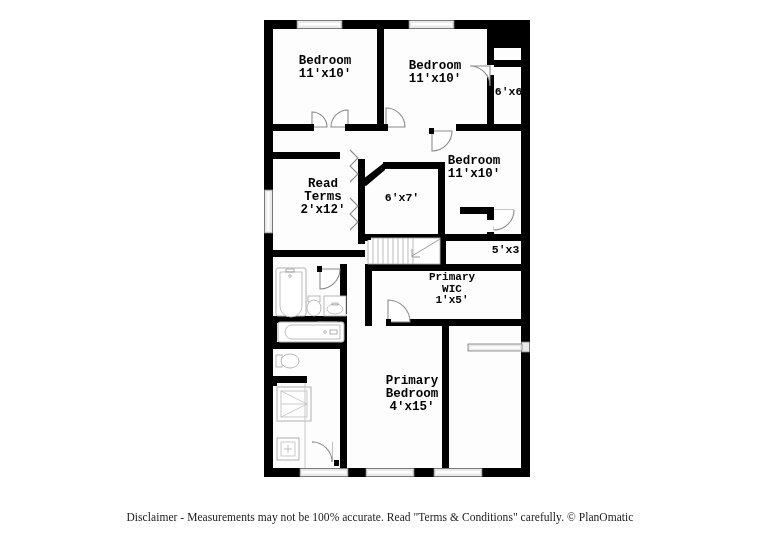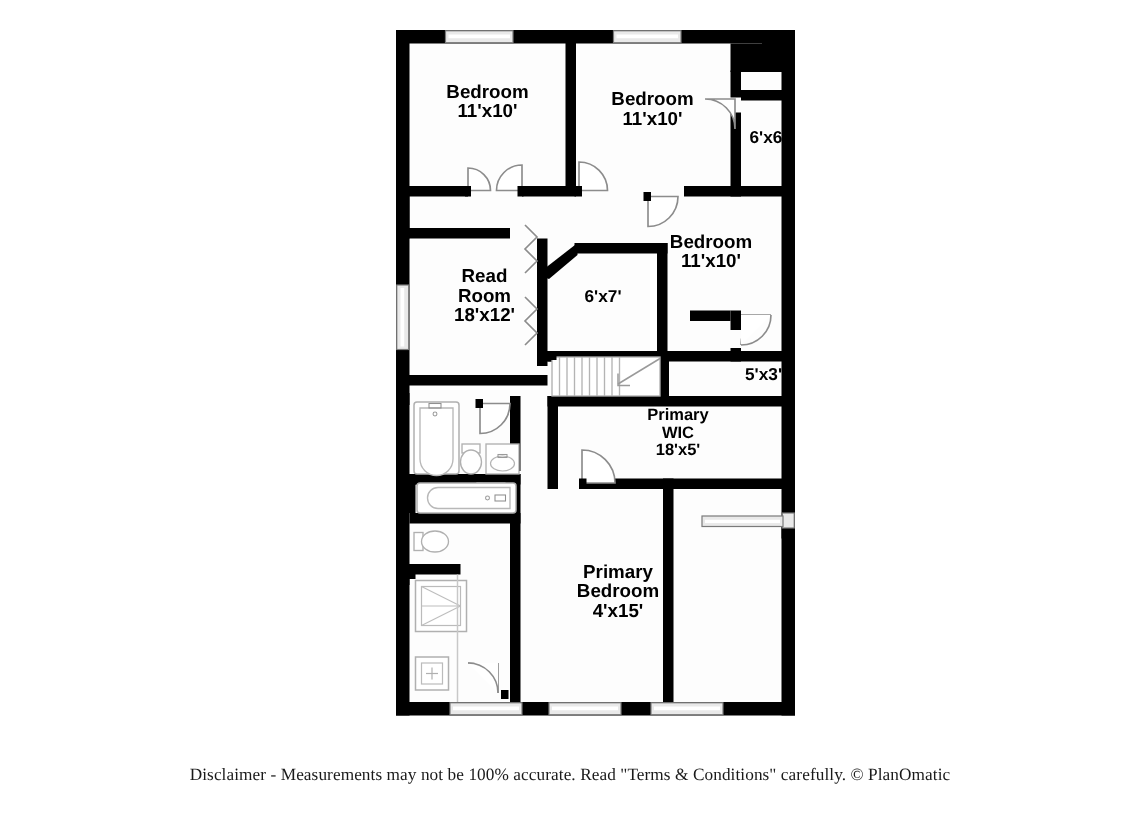--- a/index.html
+++ b/index.html
@@ -23,21 +23,21 @@
     background: #ffffff;
   }
   #plan-svg {
     position: absolute;
     left: 0;
     top: 0;
   }
   .room-label {
     position: absolute;
     text-align: center;
-    font-family: Liberation Sans, sans-serif;
+    font-family: Liberation Mono, monospace;
     font-weight: bold;
     color: #000000;
     line-height: 1.05;
     white-space: nowrap;
     pointer-events: none;
   }
   .room-label .ln {
     display: block;
   }
   .lbl-big { font-size: 12.5px; }
@@ -283,41 +283,41 @@
     <span class="ln">Bedroom</span>
     <span class="ln">11'x10'</span>
   </div>
 
   <div class="room-label lbl-med" style="left:512px; top:86px; transform:translateX(-50%);">
     <span class="ln">6'x6'</span>
   </div>
 
   <div class="room-label lbl-big" style="left:323px; top:178px; transform:translateX(-50%);">
     <span class="ln">Read</span>
-    <span class="ln">Room</span>
-    <span class="ln">18'x12'</span>
+    <span class="ln">Terms</span>
+    <span class="ln">2'x12'</span>
   </div>
 
   <div class="room-label lbl-med" style="left:402px; top:192px; transform:translateX(-50%);">
     <span class="ln">6'x7'</span>
   </div>
 
   <div class="room-label lbl-big" style="left:474px; top:155px; transform:translateX(-50%);">
     <span class="ln">Bedroom</span>
     <span class="ln">11'x10'</span>
   </div>
 
   <div class="room-label lbl-med" style="left:509px; top:244px; transform:translateX(-50%);">
     <span class="ln">5'x3'</span>
   </div>
 
   <div class="room-label lbl-sm" style="left:452px; top:272px; transform:translateX(-50%);">
     <span class="ln">Primary</span>
     <span class="ln">WIC</span>
-    <span class="ln">18'x5'</span>
+    <span class="ln">1'x5'</span>
   </div>
 
   <div class="room-label lbl-big" style="left:412px; top:375px; transform:translateX(-50%);">
     <span class="ln">Primary</span>
     <span class="ln">Bedroom</span>
     <span class="ln">4'x15'</span>
   </div>
 
   <div id="disclaimer-bar">Disclaimer - Measurements may not be 100% accurate. Read "Terms &amp; Conditions" carefully. © PlanOmatic</div>
 

